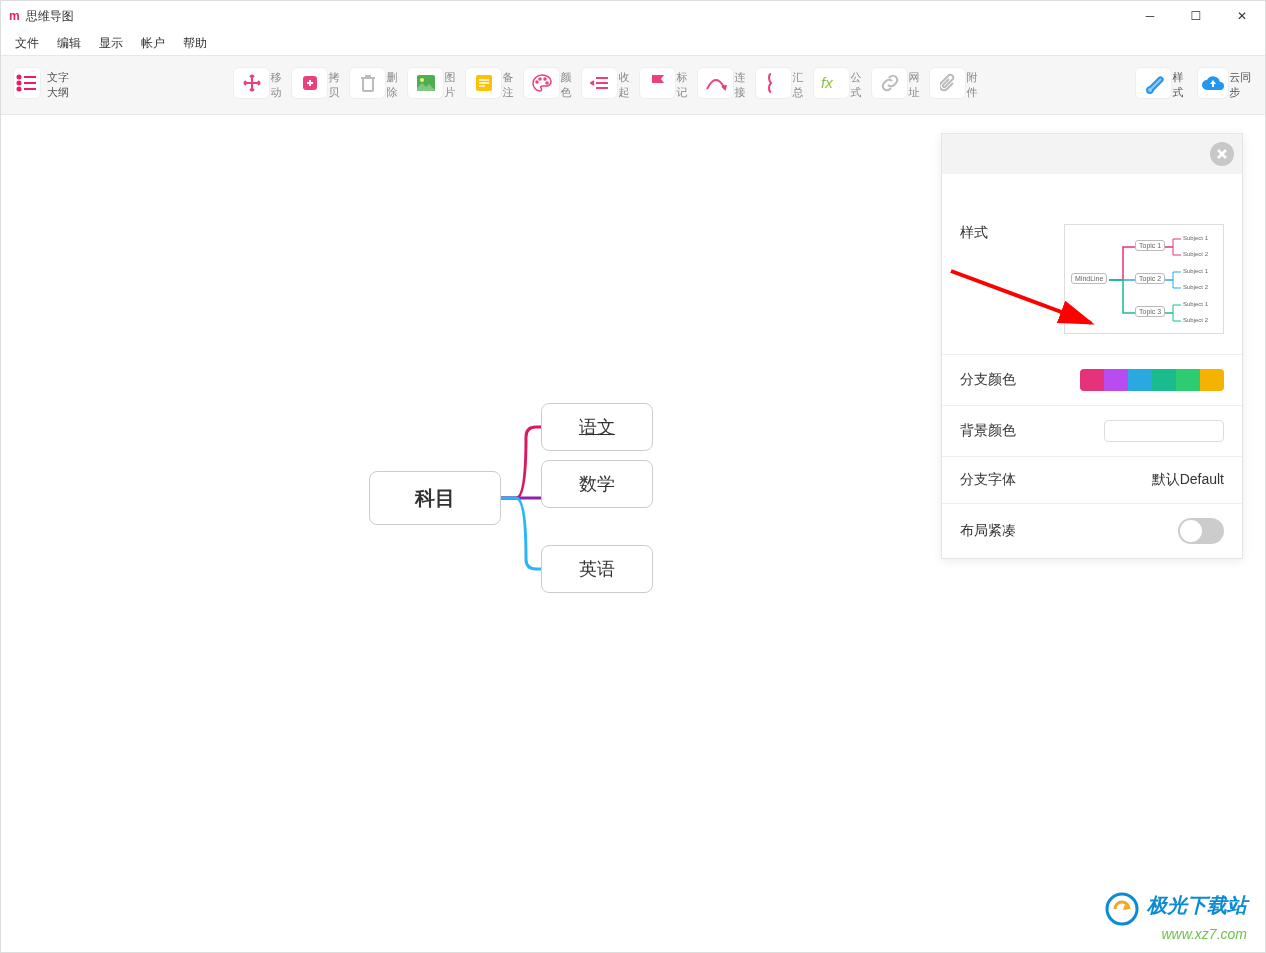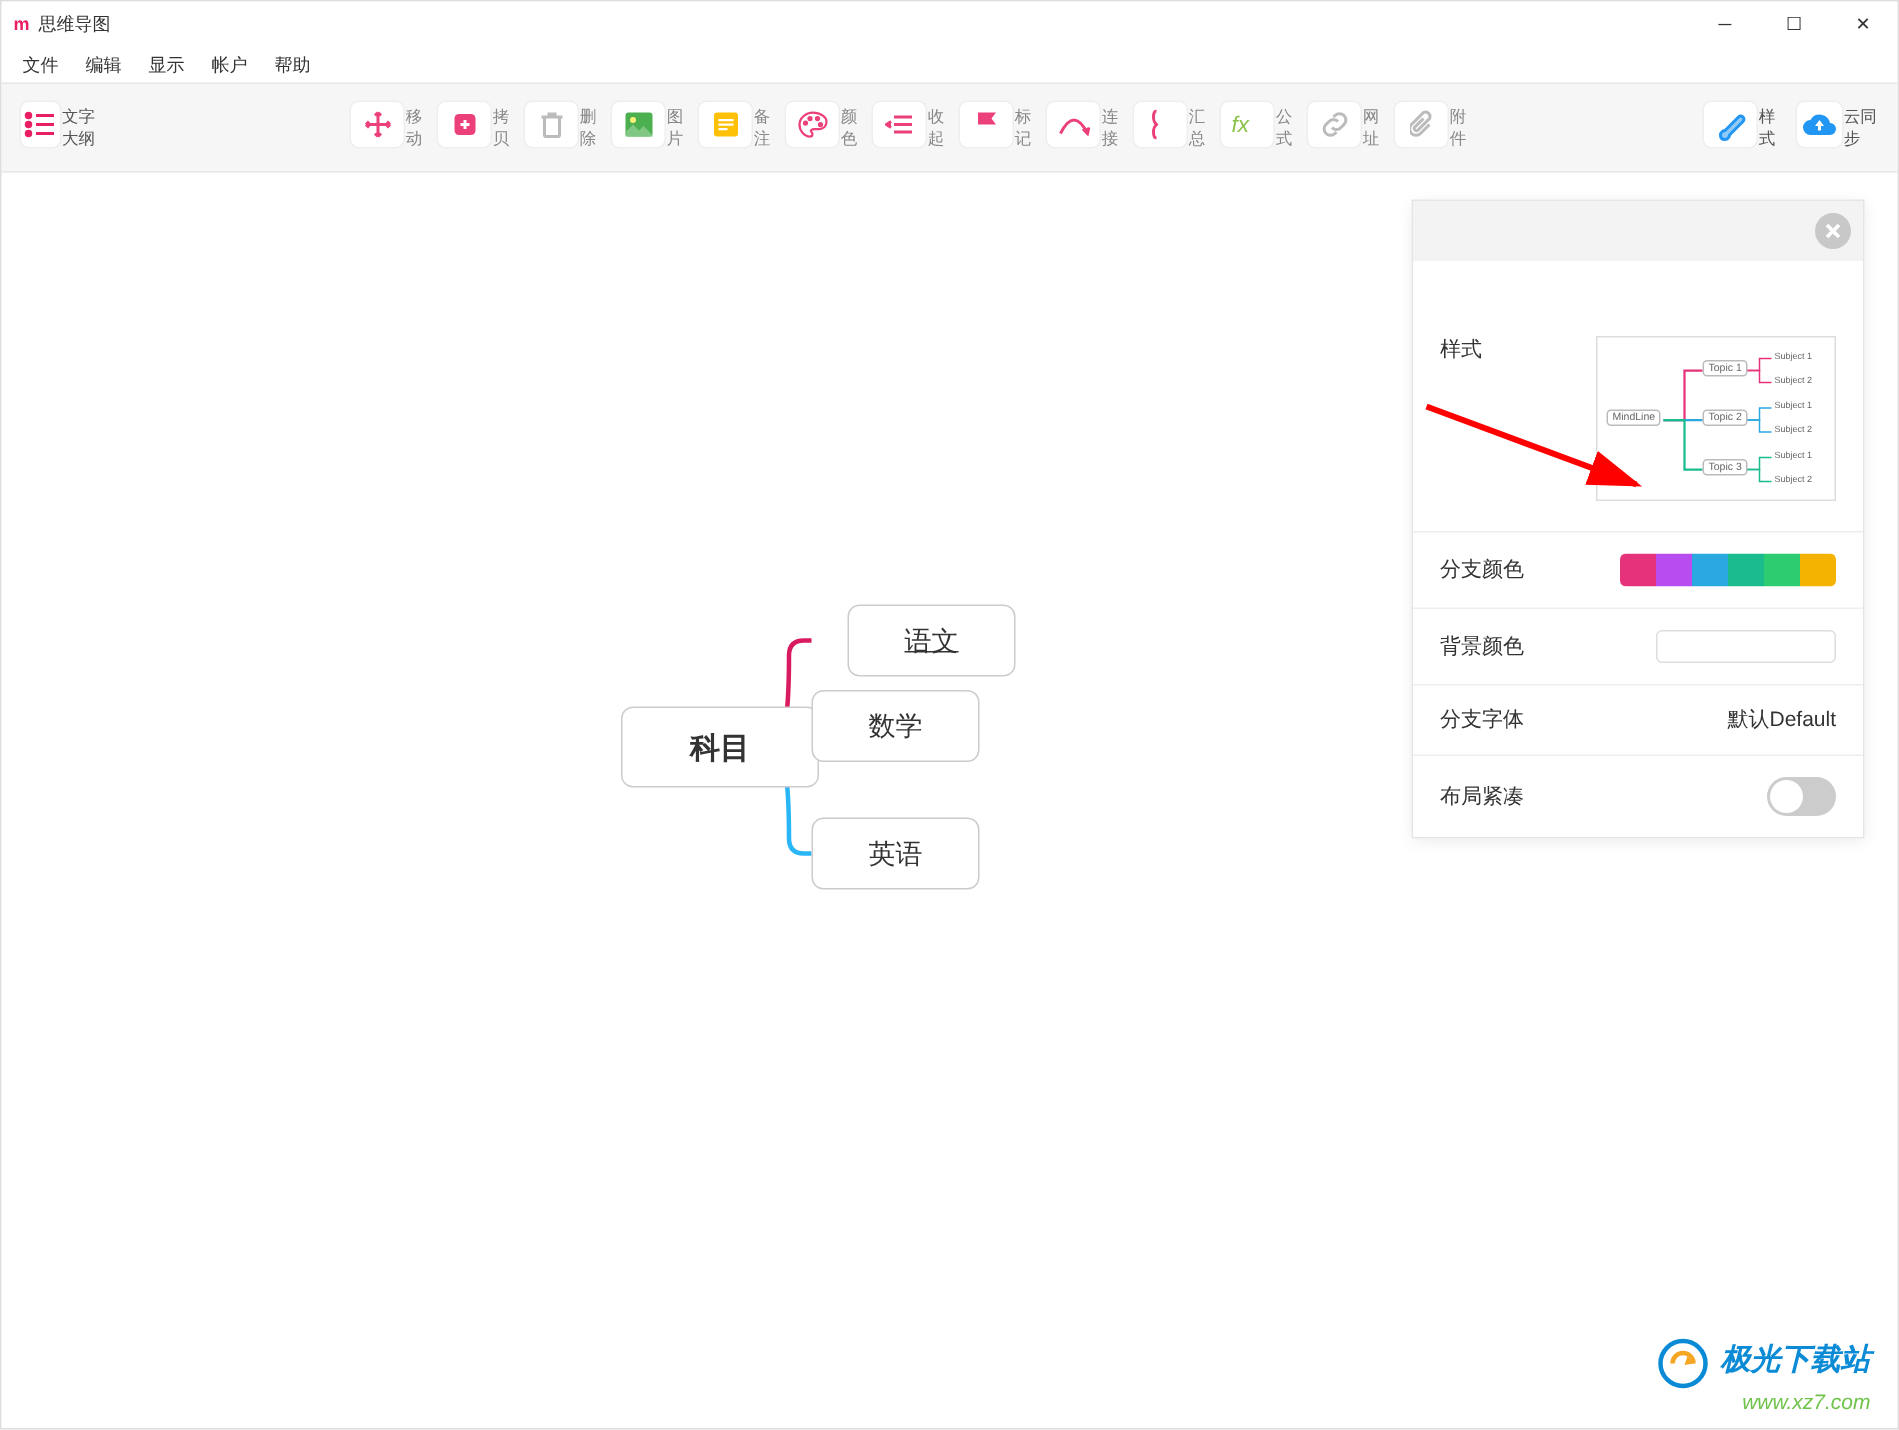--- a/index.html
+++ b/index.html
@@ -61,21 +61,21 @@
 .tool-item {
   display: flex;
   flex-direction: row;
   align-items: center;
   width: 56px;
   color: #888;
   font-size: 11px;
 }
 .tool-item.left { margin-right: 20px; }
 .tool-item.left .tool-btn svg { stroke:#e91e63;}
-.tool-item.left { color:#555;}
+.tool-item.left { color:#555;text-align:right;}
 .tool-group { display:flex; gap:2px; position:absolute; left:232px;}
 .tool-right { position:absolute; right:12px; display:flex; gap:6px;}
 .tool-right .tool-item { width:56px; color:#555;}
 .canvas {
   position: absolute;
   top: 116px; left:0; right:0; bottom:0;
   background:#fff;
 }
 .node {
   position:absolute;
@@ -331,24 +331,24 @@
   </div>
 </div>
 
 <div class="canvas">
 
   <svg class="conn" style="left:0;top:0;" width="940" height="600">
     <path d="M500 381 L515 381 Q525 381 525 320 Q525 310 535 310 L540 310" stroke="#d81b60" stroke-width="3" fill="none"></path>
     <path d="M500 381 L540 381" stroke="#8e24aa" stroke-width="3" fill="none"></path>
     <path d="M500 381 L515 381 Q525 381 525 442 Q525 452 535 452 L540 452" stroke="#29b6f6" stroke-width="3" fill="none"></path>
   </svg>
-  <div class="node root" style="left:368px; top:354px; width:132px; height:54px;margin-left:45px;">
+  <div class="node root" style="left:368px; top:354px; width:132px; height:54px;">
     <span>科目</span>
   </div>
-  <div class="node" style="left:564px; top:286px; width:112px; height:48px;text-decoration:underline;">
+  <div class="node" style="left:540px; top:286px; width:112px; height:48px;text-decoration:underline;">
     <span>语文</span>
   </div>
   <div class="node" style="left:540px; top:343px; width:112px; height:48px;">
     <span>数学</span>
   </div>
   <div class="node" style="left:540px; top:428px; width:112px; height:48px;">
     <span>英语</span>
   </div>
 </div>
 

